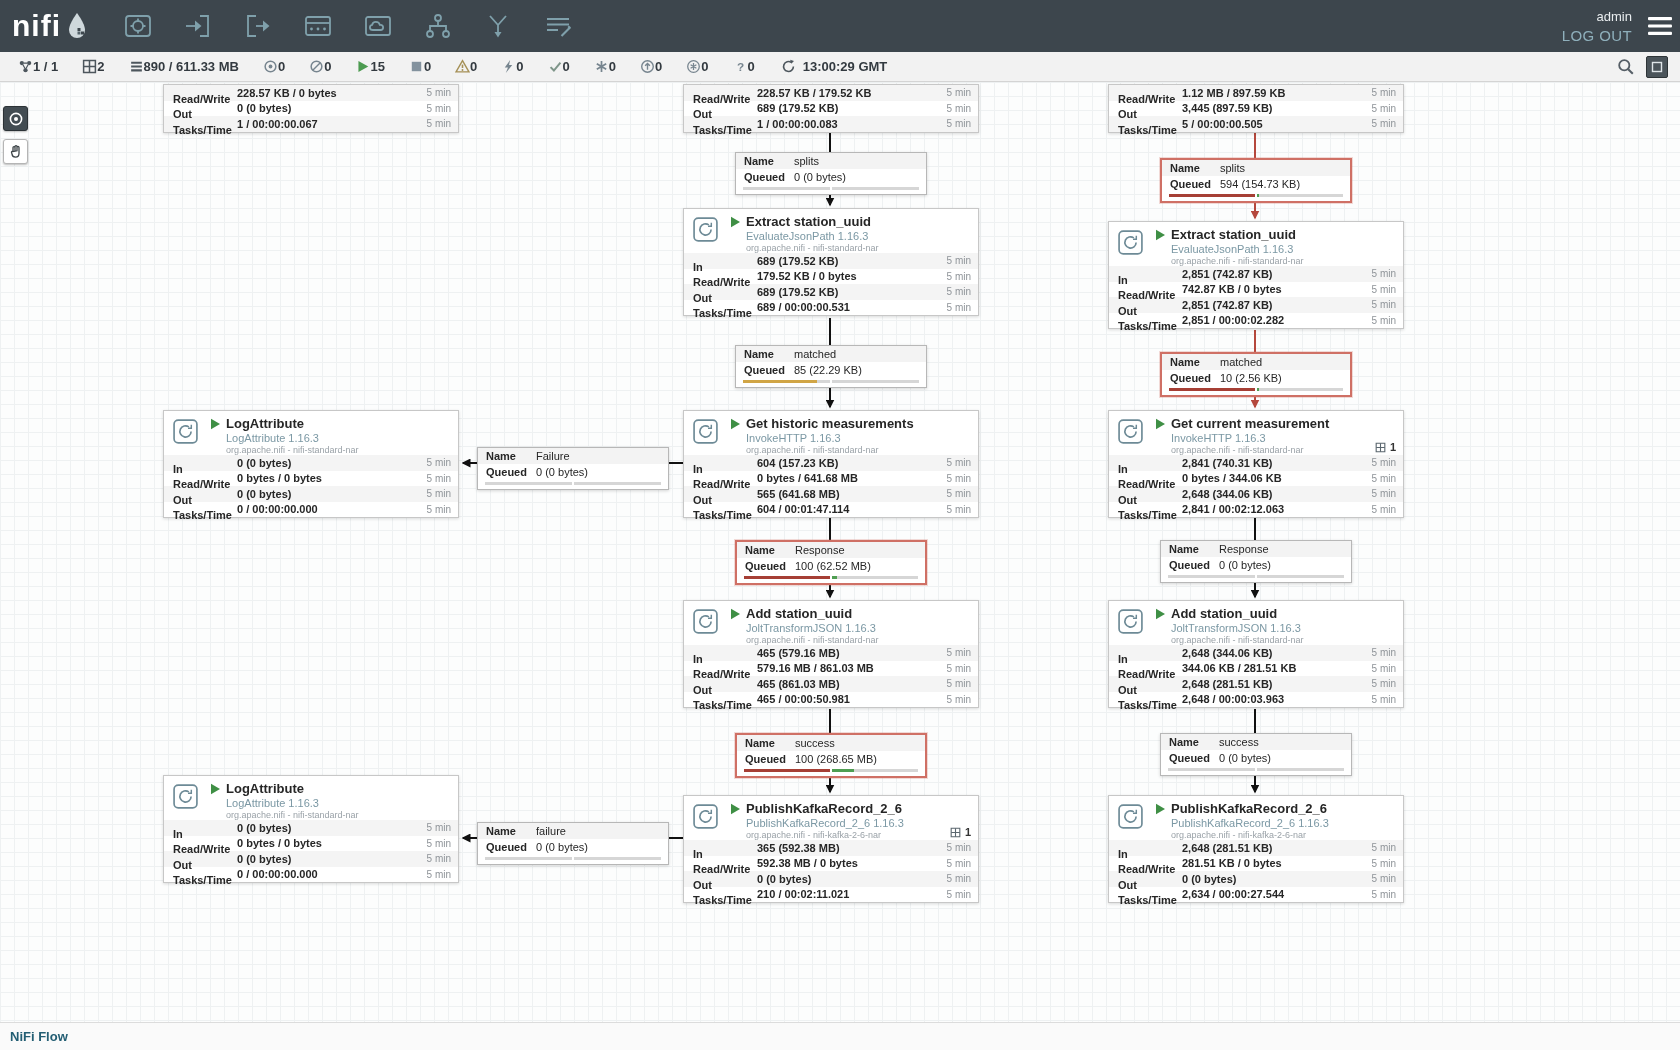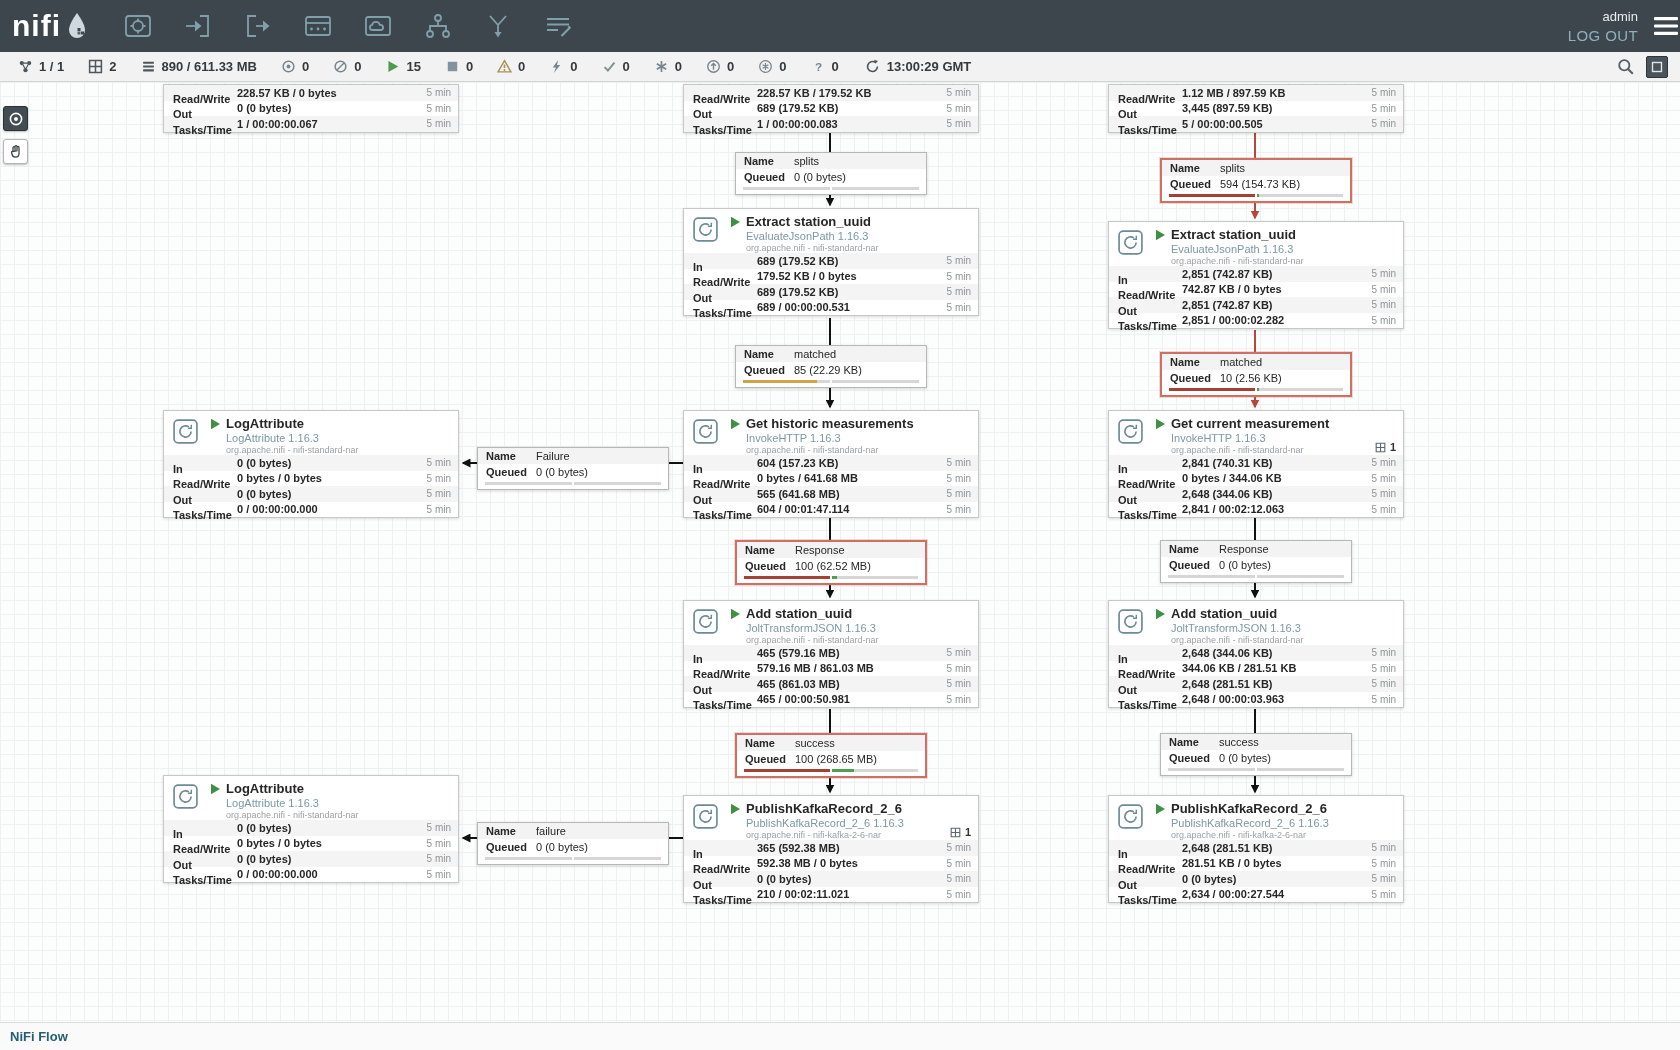--- a/index.html
+++ b/index.html
@@ -5,30 +5,30 @@
   * { box-sizing: border-box; margin: 0; padding: 0; }
   html,body { width:1680px; height:1050px; overflow:hidden; font-family:"Liberation Sans",sans-serif; background:#fff; }
 
   
   .app-header { position:absolute; top:0; left:0; right:0; height:52px; background:#3d464d; display:flex; align-items:center; z-index:10; }
   .logo { display:flex; align-items:center; padding:0 10px 0 12px; gap:4px; }
   .logo-text { color:#fff; font-size:30px; font-weight:bold; letter-spacing:1px; line-height:1; }
   .logo-drop { display:inline-flex; color:#cfd8dc; }
   .toolbar { display:flex; align-items:center; gap:22px; margin-left:20px; }
   .tool-btn { width:38px; height:38px; display:flex; align-items:center; justify-content:center; background:none; border:none; color:#7fa0ab; cursor:pointer; }
-  .header-right { margin-left:auto; display:flex; align-items:center; gap:16px; padding-right:2px; }
+  .header-right { margin-left:auto; display:flex; align-items:center; gap:16px; padding-right:8px; }
   .user-block { display:flex; flex-direction:column; align-items:flex-end; gap:3px; }
   .user-name { color:#e9edef; font-size:13px; }
   .logout-link { color:#8fb0bc; font-size:15px; letter-spacing:.4px; cursor:pointer; text-decoration:none; }
   .menu-btn { background:none; border:none; color:#fff; cursor:pointer; display:flex; }
 
   
   .statusbar { position:absolute; top:52px; left:0; right:0; height:30px; background:#f2f2f2; border-bottom:1px solid #d4d4d4; display:flex; align-items:center; padding:0 12px; z-index:9; }
   .status-items { display:flex; align-items:center; gap:24px; padding-left:6px; }
-  .status-item { display:flex; align-items:center; gap:6px; }
+  .status-item { display:flex; align-items:center; }
   .status-icon { display:inline-flex; width:15px; height:15px; color:#77858f; }
   .status-count { font-size:13px; font-weight:bold; color:#333a40; white-space:nowrap; }
   [data-name="status-cluster"] .status-icon,
   [data-name="status-threads"] .status-icon,
   [data-name="status-queued"] .status-icon { color:#4d565d; }
   [data-name="status-running"] .status-icon { color:#4c9b50; }
   [data-name="status-stopped"] .status-icon { color:#83929e; }
   [data-name="status-invalid"] .status-icon { color:#ab945e0; color:#a59056; }
   [data-name="status-up-to-date"] .status-icon { color:#7e9589; }
   .status-time { display:flex; align-items:center; gap:7px; margin-left:26px; }

